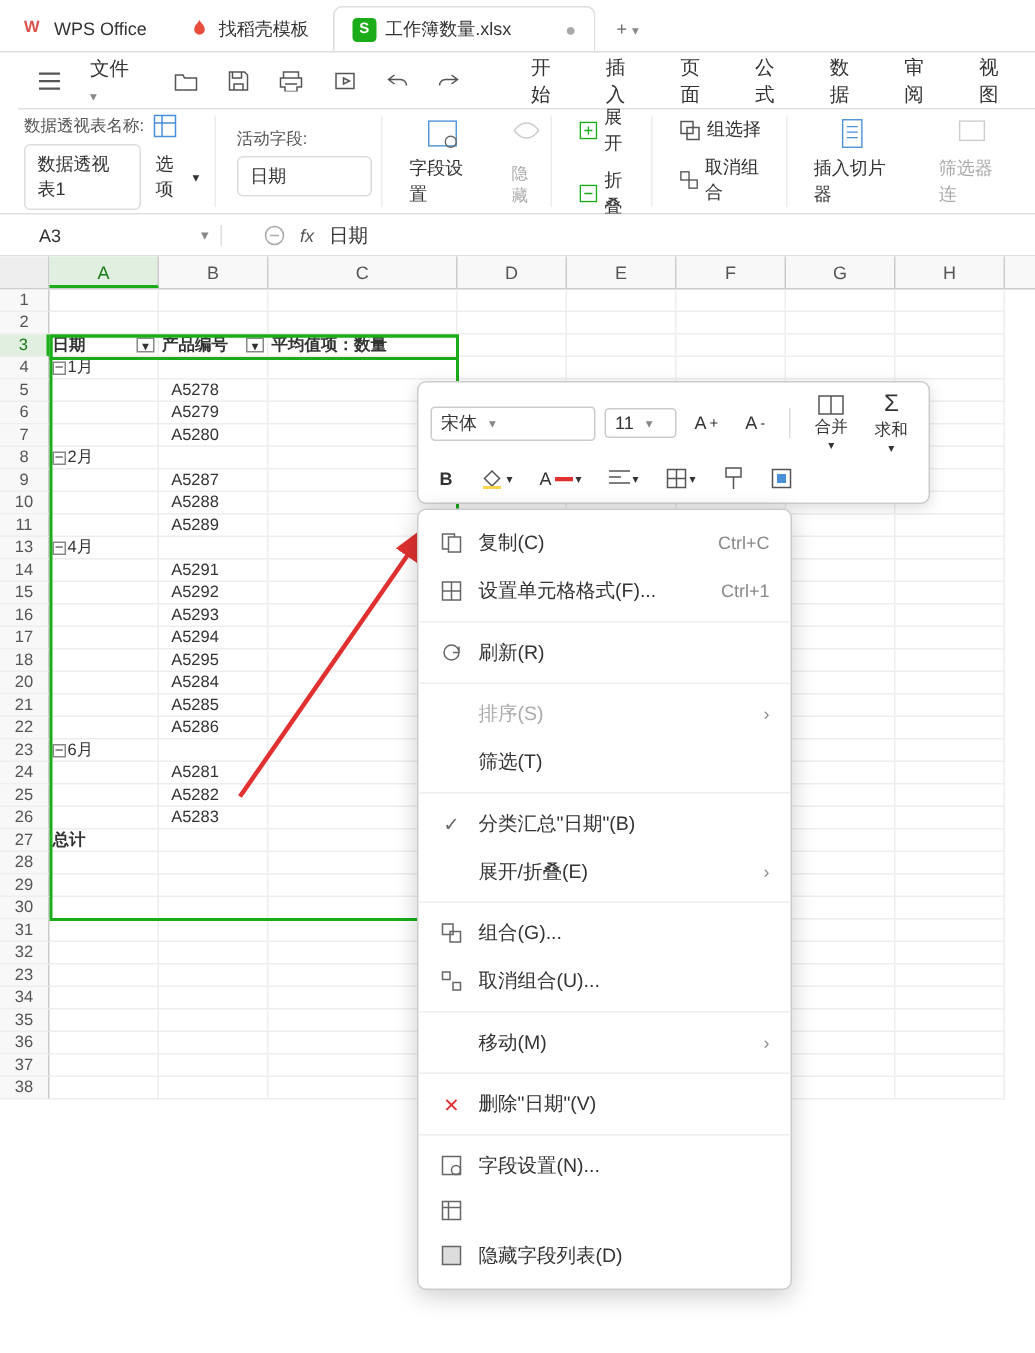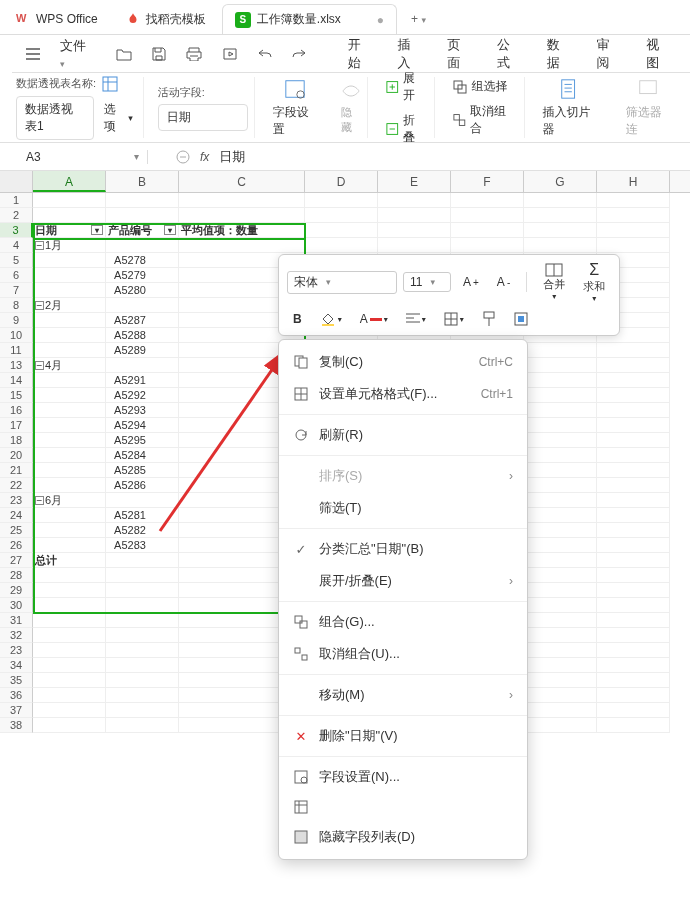--- a/index.html
+++ b/index.html
@@ -16,21 +16,21 @@
 .s-ico { background: #1aad19; color: #fff; width: 16px; height: 16px; border-radius: 3px; display: flex; align-items: center; justify-content: center; font-size: 10px; font-weight: bold; }
 .dot { color: #aaa; margin-left: 30px; }
 .plus { padding: 6px 10px; color: #666; }
 
 
 .menubar { height: 38px; display: flex; align-items: center; padding: 0 8px; gap: 4px; border-bottom: 1px solid #e0e0e0; margin-left: 12px; }
 .hamburger { padding: 4px 6px; color: #555; }
 .menu-file { padding: 4px 10px; font-size: 13px; }
 .mb-icon { padding: 4px 8px; color: #555; }
 .mb-sep { width: 16px; }
-.menu-item { padding: 4px 10px; font-size: 13px; cursor: pointer; }
+.menu-item { padding: 4px 10px; font-size: 13px; cursor: pointer; text-align: center; }
 
 
 .ribbon { height: 70px; display: flex; align-items: stretch; border-bottom: 1px solid #e0e0e0; padding: 4px 10px; gap: 8px; }
 .rib-group { display: flex; flex-direction: column; justify-content: center; gap: 4px; padding: 0 6px; font-size: 11px; }
 .rib-group.border { border-right: 1px solid #eee; }
 .rib-label { font-size: 11px; color: #555; }
 .rib-box { border: 1px solid #ddd; border-radius: 4px; padding: 4px 8px; font-size: 12px; display: flex; align-items: center; gap: 4px; }
 .rib-btn { display: flex; align-items: center; gap: 4px; font-size: 12px; padding: 2px 4px; cursor: pointer; }
 .rib-big { display: flex; flex-direction: column; align-items: center; justify-content: center; gap: 4px; padding: 0 10px; cursor: pointer; }
 .rib-big svg { width: 22px; height: 22px; }
@@ -179,21 +179,21 @@
     <span class="rib-label">活动字段:</span>
     <div class="rib-box" style="width:90px;">日期</div>
   </div>
   <div class="rib-big border">
     <svg viewBox="0 0 24 24">
         <rect x="2" y="3" width="20" height="18" fill="none" stroke="#4a90d9"></rect>
         <circle cx="18" cy="18" r="4" fill="none" stroke="#666"></circle>
       </svg>
     <span>字段设置</span>
   </div>
-  <div class="rib-group border" style="color:#aaa;">
+  <div class="rib-group border" style="color:#aaa;justify-content:space-between;">
     <svg width="20" height="20" viewBox="0 0 20 20">
         <path fill="none" stroke="#ccc" d="M2 10s3-5 8-5 8 5 8 5-3 5-8 5-8-5-8-5z"></path>
       </svg>
     <span>隐藏</span>
   </div>
   <div class="rib-group border">
     <div class="rib-btn">
         <svg width="14" height="14" viewBox="0 0 14 14">
           <rect x="1" y="1" width="12" height="12" fill="none" stroke="#1aad19"></rect>
           <path stroke="#1aad19" d="M7 4v6M4 7h6"></path>

